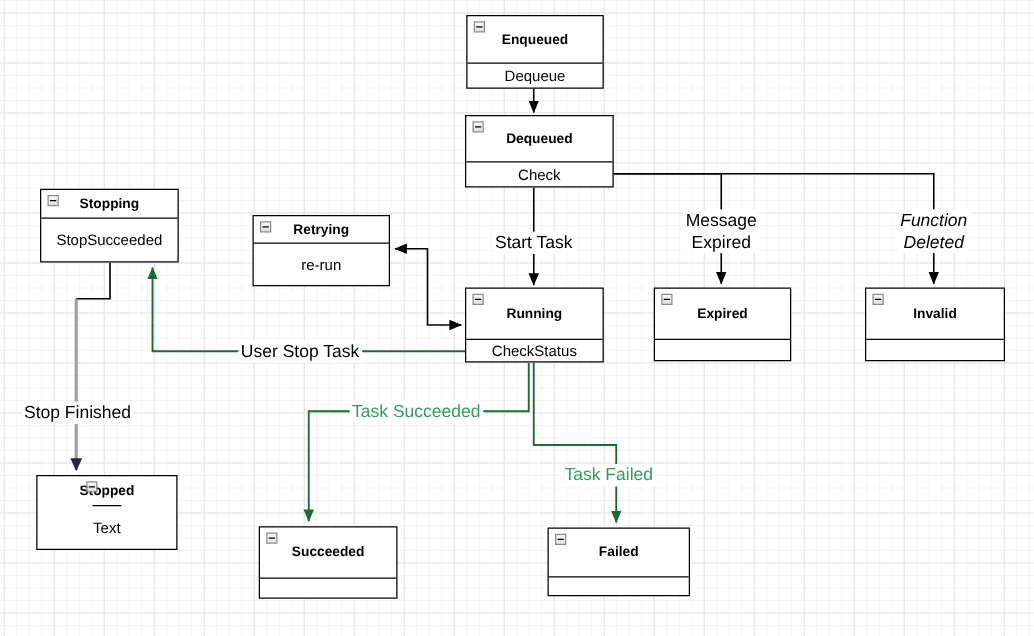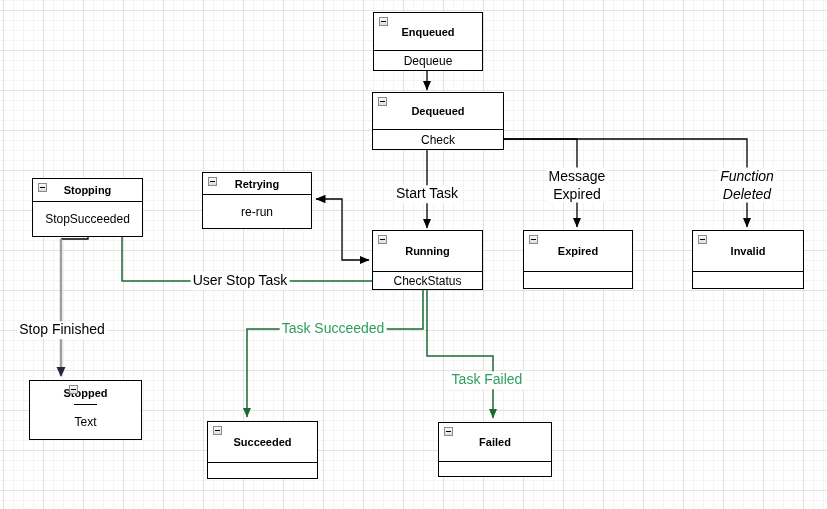--- a/index.html
+++ b/index.html
@@ -164,32 +164,32 @@
       <div class="node-title-row" style="height: 37px;">
         <div class="collapse-box">
           <div class="collapse-minus"></div>
         </div>
         <span class="node-title">Enqueued</span>
       </div>
       <div class="node-sub-row">
         <span class="node-sub">Dequeue</span>
       </div>
     </div>
-    <div class="node" style="left: 372px; top: 92px; width: 132px; height: 58px;">
+    <div class="node" style="left: 372px; top: 92px; width: 119px; height: 58px;">
       <div class="node-title-row" style="height: 36px;">
         <div class="collapse-box">
           <div class="collapse-minus"></div>
         </div>
         <span class="node-title">Dequeued</span>
       </div>
       <div class="node-sub-row">
         <span class="node-sub">Check</span>
       </div>
     </div>
-    <div class="node" style="left: 32px; top: 151px; width: 111px; height: 59px; margin-top: 27px;">
+    <div class="node" style="left: 32px; top: 151px; width: 111px; height: 59px;">
       <div class="node-title-row" style="height: 22px;">
         <div class="collapse-box">
           <div class="collapse-minus"></div>
         </div>
         <span class="node-title">Stopping</span>
       </div>
       <div class="node-sub-row">
         <span class="node-sub">StopSucceeded</span>
       </div>
     </div>

